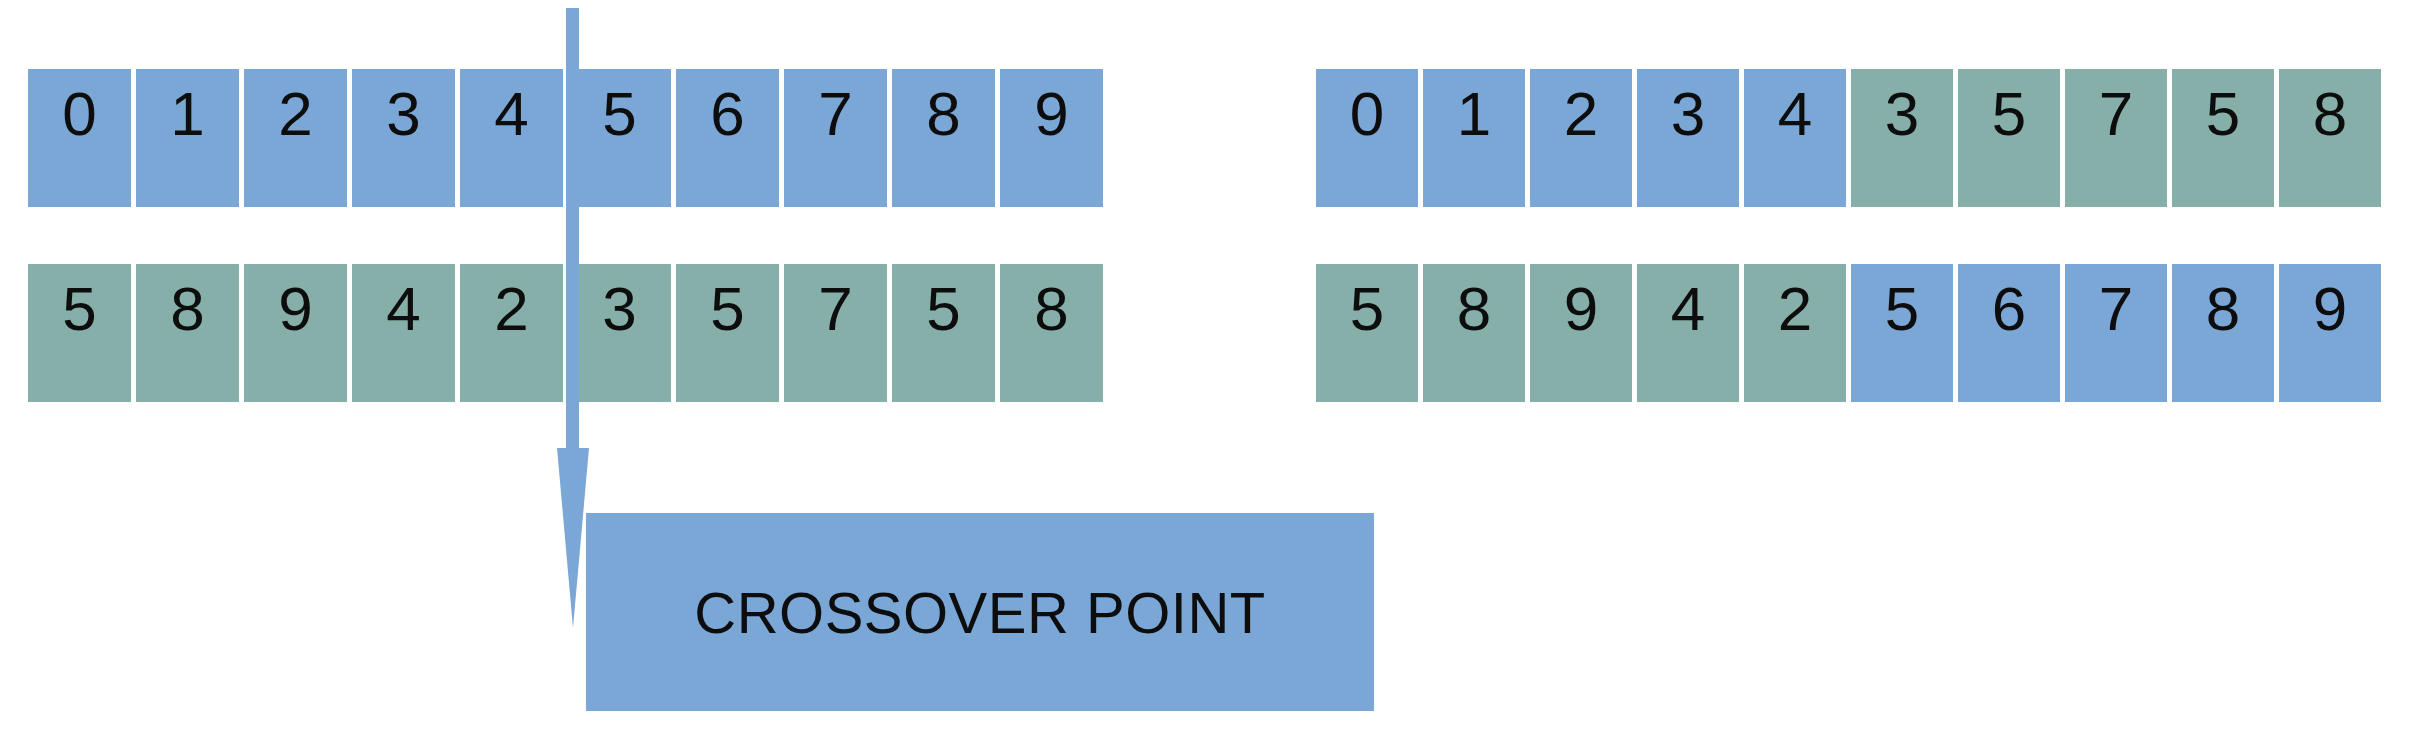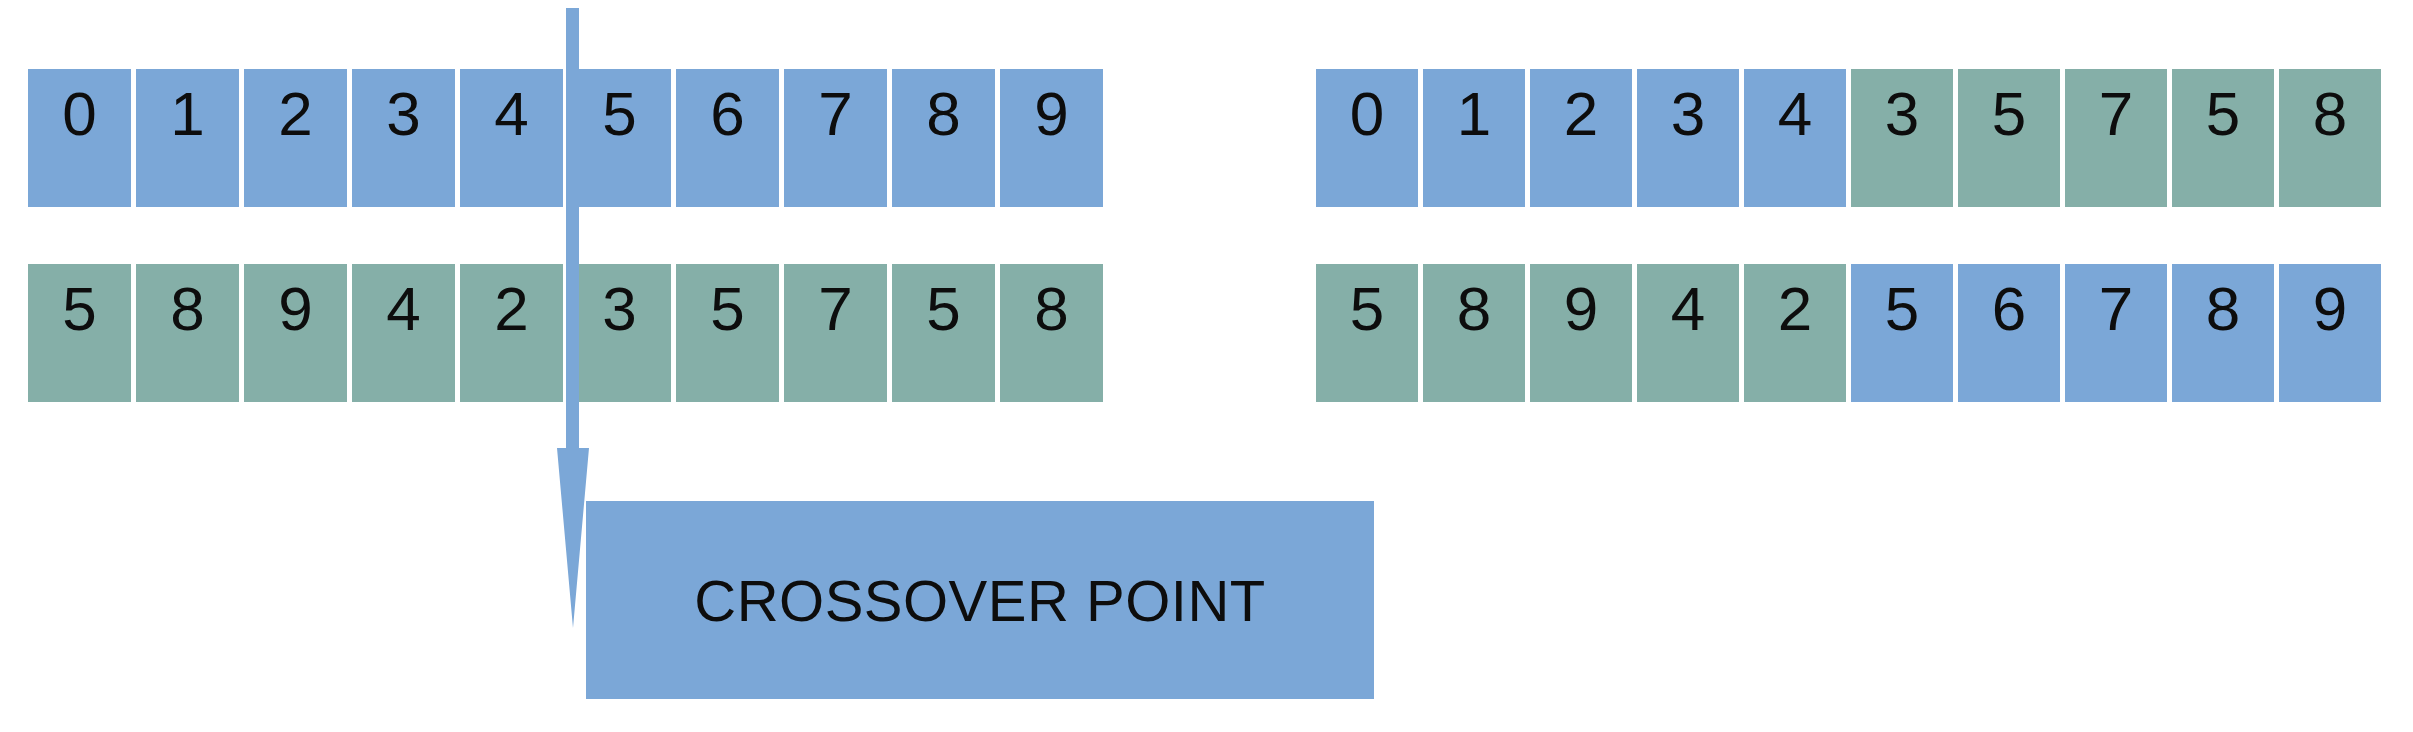--- a/index.html
+++ b/index.html
@@ -59,21 +59,21 @@
     top: 8px;
     width: 60px;
     height: 620px;
     pointer-events: none;
   }
 
   
   #crossover-label-box {
     position: absolute;
     left: 585px;
-    top: 500px;
+    top: 512px;
     width: 790px;
     height: 200px;
     background: #7ba7d7;
     border: 1px solid #ffffff;
     box-sizing: border-box;
     display: flex;
     align-items: center;
     justify-content: center;
   }
   #crossover-label-text {

